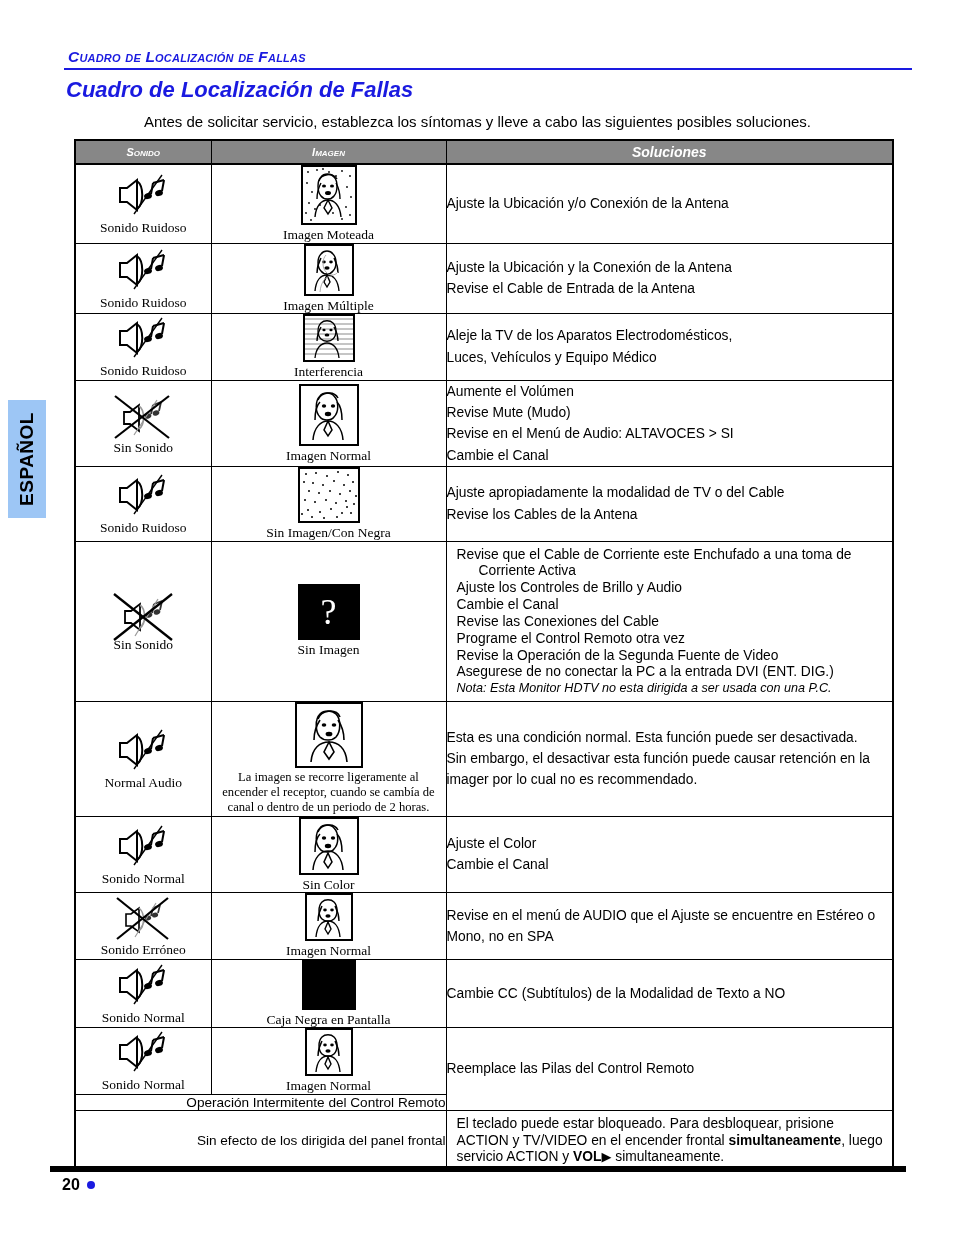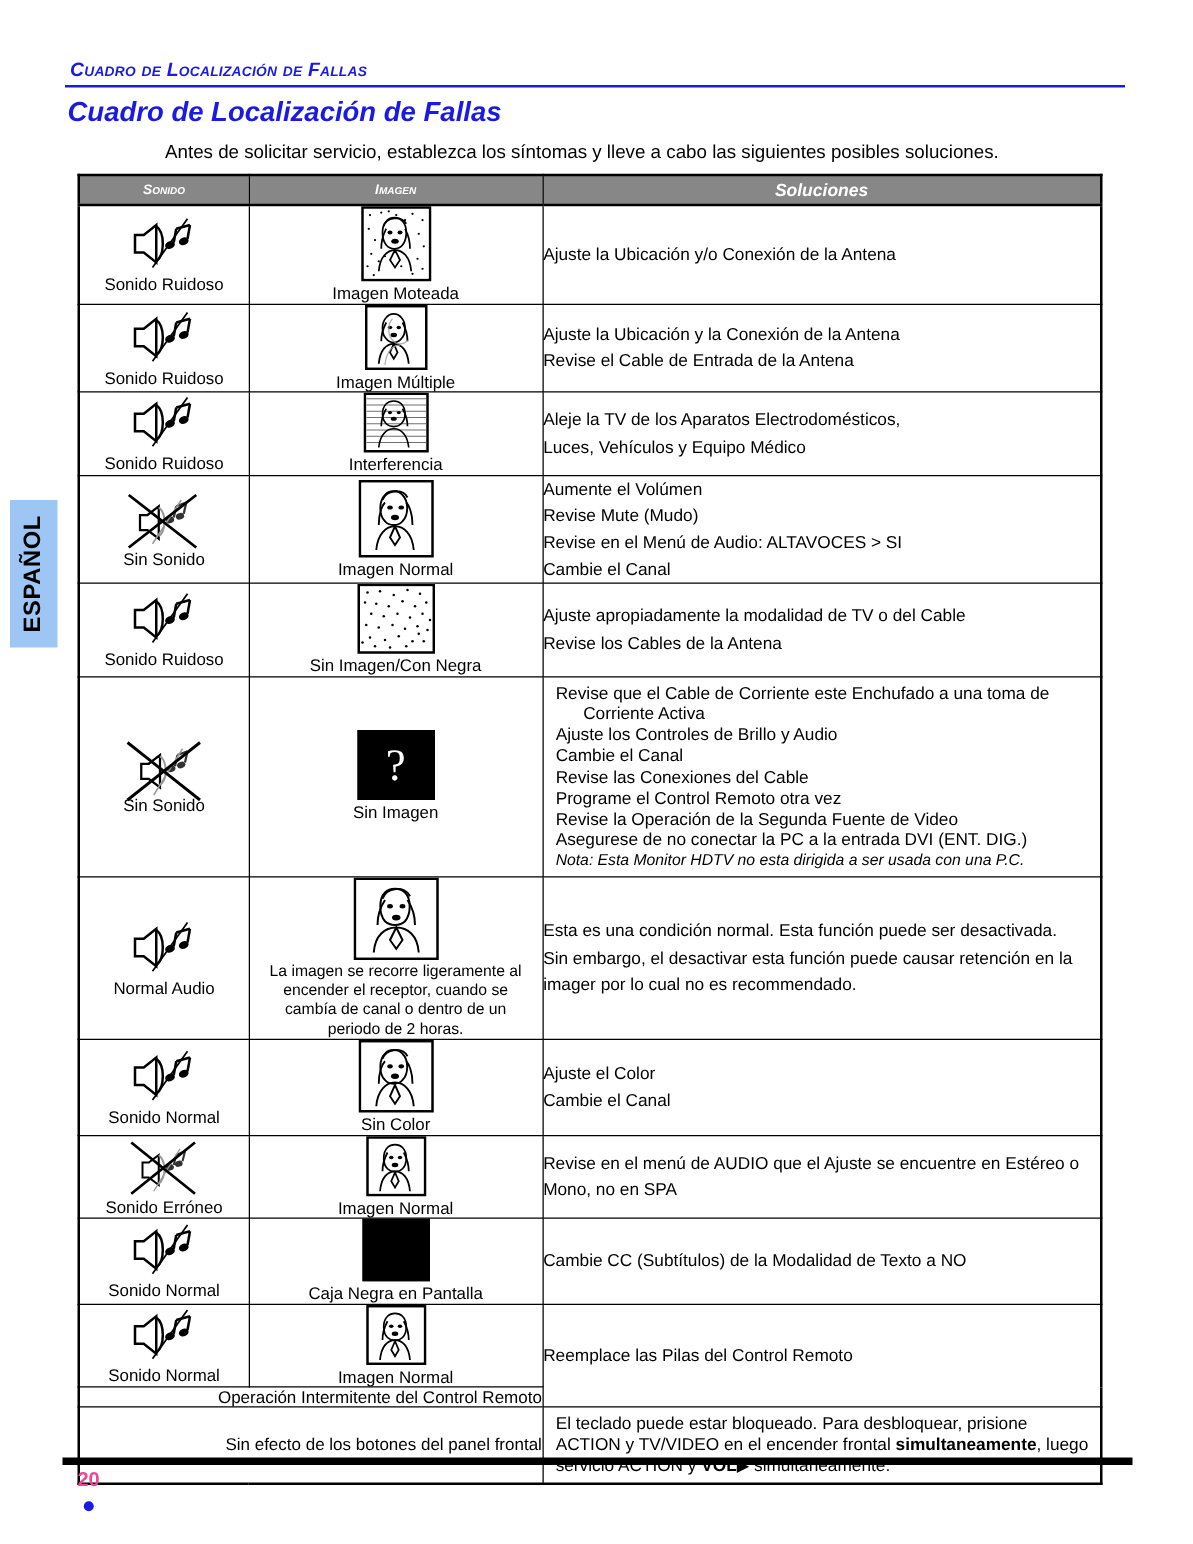--- a/index.html
+++ b/index.html
@@ -32,21 +32,21 @@
     transform: rotate(-90deg);
     white-space: nowrap;
     font-weight: bold;
     font-size: 19px;
     letter-spacing: 0.5px;
   }
 
   
   .page {
     position: absolute;
-    left: 52px;
+    left: 64px;
     top: 0;
     width: 848px;
   }
   .running-head {
     color: #1a1ae0;
     font-weight: bold;
     font-style: italic;
     font-size: 15.5px;
     font-variant: small-caps;
     letter-spacing: 0.2px;
@@ -103,20 +103,21 @@
   col.c3 { width: 447px; }
 
   .cell-sound, .cell-pic {
     text-align: center;
     padding: 5px 2px 4px 2px;
   }
   .cap {
     font-size: 13.5px;
     line-height: 1.15;
     margin-top: 2px;
+    font-family: Liberation Serif, serif;
   }
   .cap.small {
     font-size: 12.6px;
     text-align: center;
     line-height: 1.22;
     padding: 0 6px;
   }
   .sol {
     font-size: 13.8px;
     line-height: 1.55;
@@ -167,27 +168,26 @@
     left: 50px;
     top: 1166px;
     width: 856px;
     height: 6px;
     background: #000;
   }
   .pagenum {
     position: absolute;
     left: 62px;
     top: 1176px;
-    color: #ec4899;
+    color: #000000;
     font-weight: bold;
     font-size: 16px;
     display: flex;
     align-items: center;
     gap: 7px;
-    flex-direction: column;
   }
   .bullet {
     width: 8px; height: 8px; border-radius: 50%;
     background: #1a1ae0; display: inline-block;
   }
   b.strong { font-weight: bold; }
   .tri { font-size: 13px; }
 </style>
 </head>
 <body>
@@ -705,21 +705,21 @@
         <td class="sol" rowspan="2">
           <div>Reemplace las Pilas del Control Remoto</div>
         </td>
       </tr>
 
       <tr>
         <td class="span-cell" colspan="2">Operación Intermitente del Control Remoto</td>
       </tr>
 
       <tr>
-        <td class="span-cell" colspan="2">Sin efecto de los botones del panel frontal</td>
+        <td class="span-cell" colspan="2">Sin efecto de los dirigida del panel frontal</td>
         <td class="sol tight">
           <div>El teclado puede estar bloqueado. Para desbloquear, prisione</div>
           <div>
             <span>ACTION y TV/VIDEO en el encender frontal </span><b class="strong">simultaneamente</b><span>, luego</span>
           </div>
           <div>
             <span>servicio  ACTION y </span><b class="strong">VOL</b><span class="tri">▶</span><span> simultaneamente.</span>
           </div>
         </td>
       </tr>

